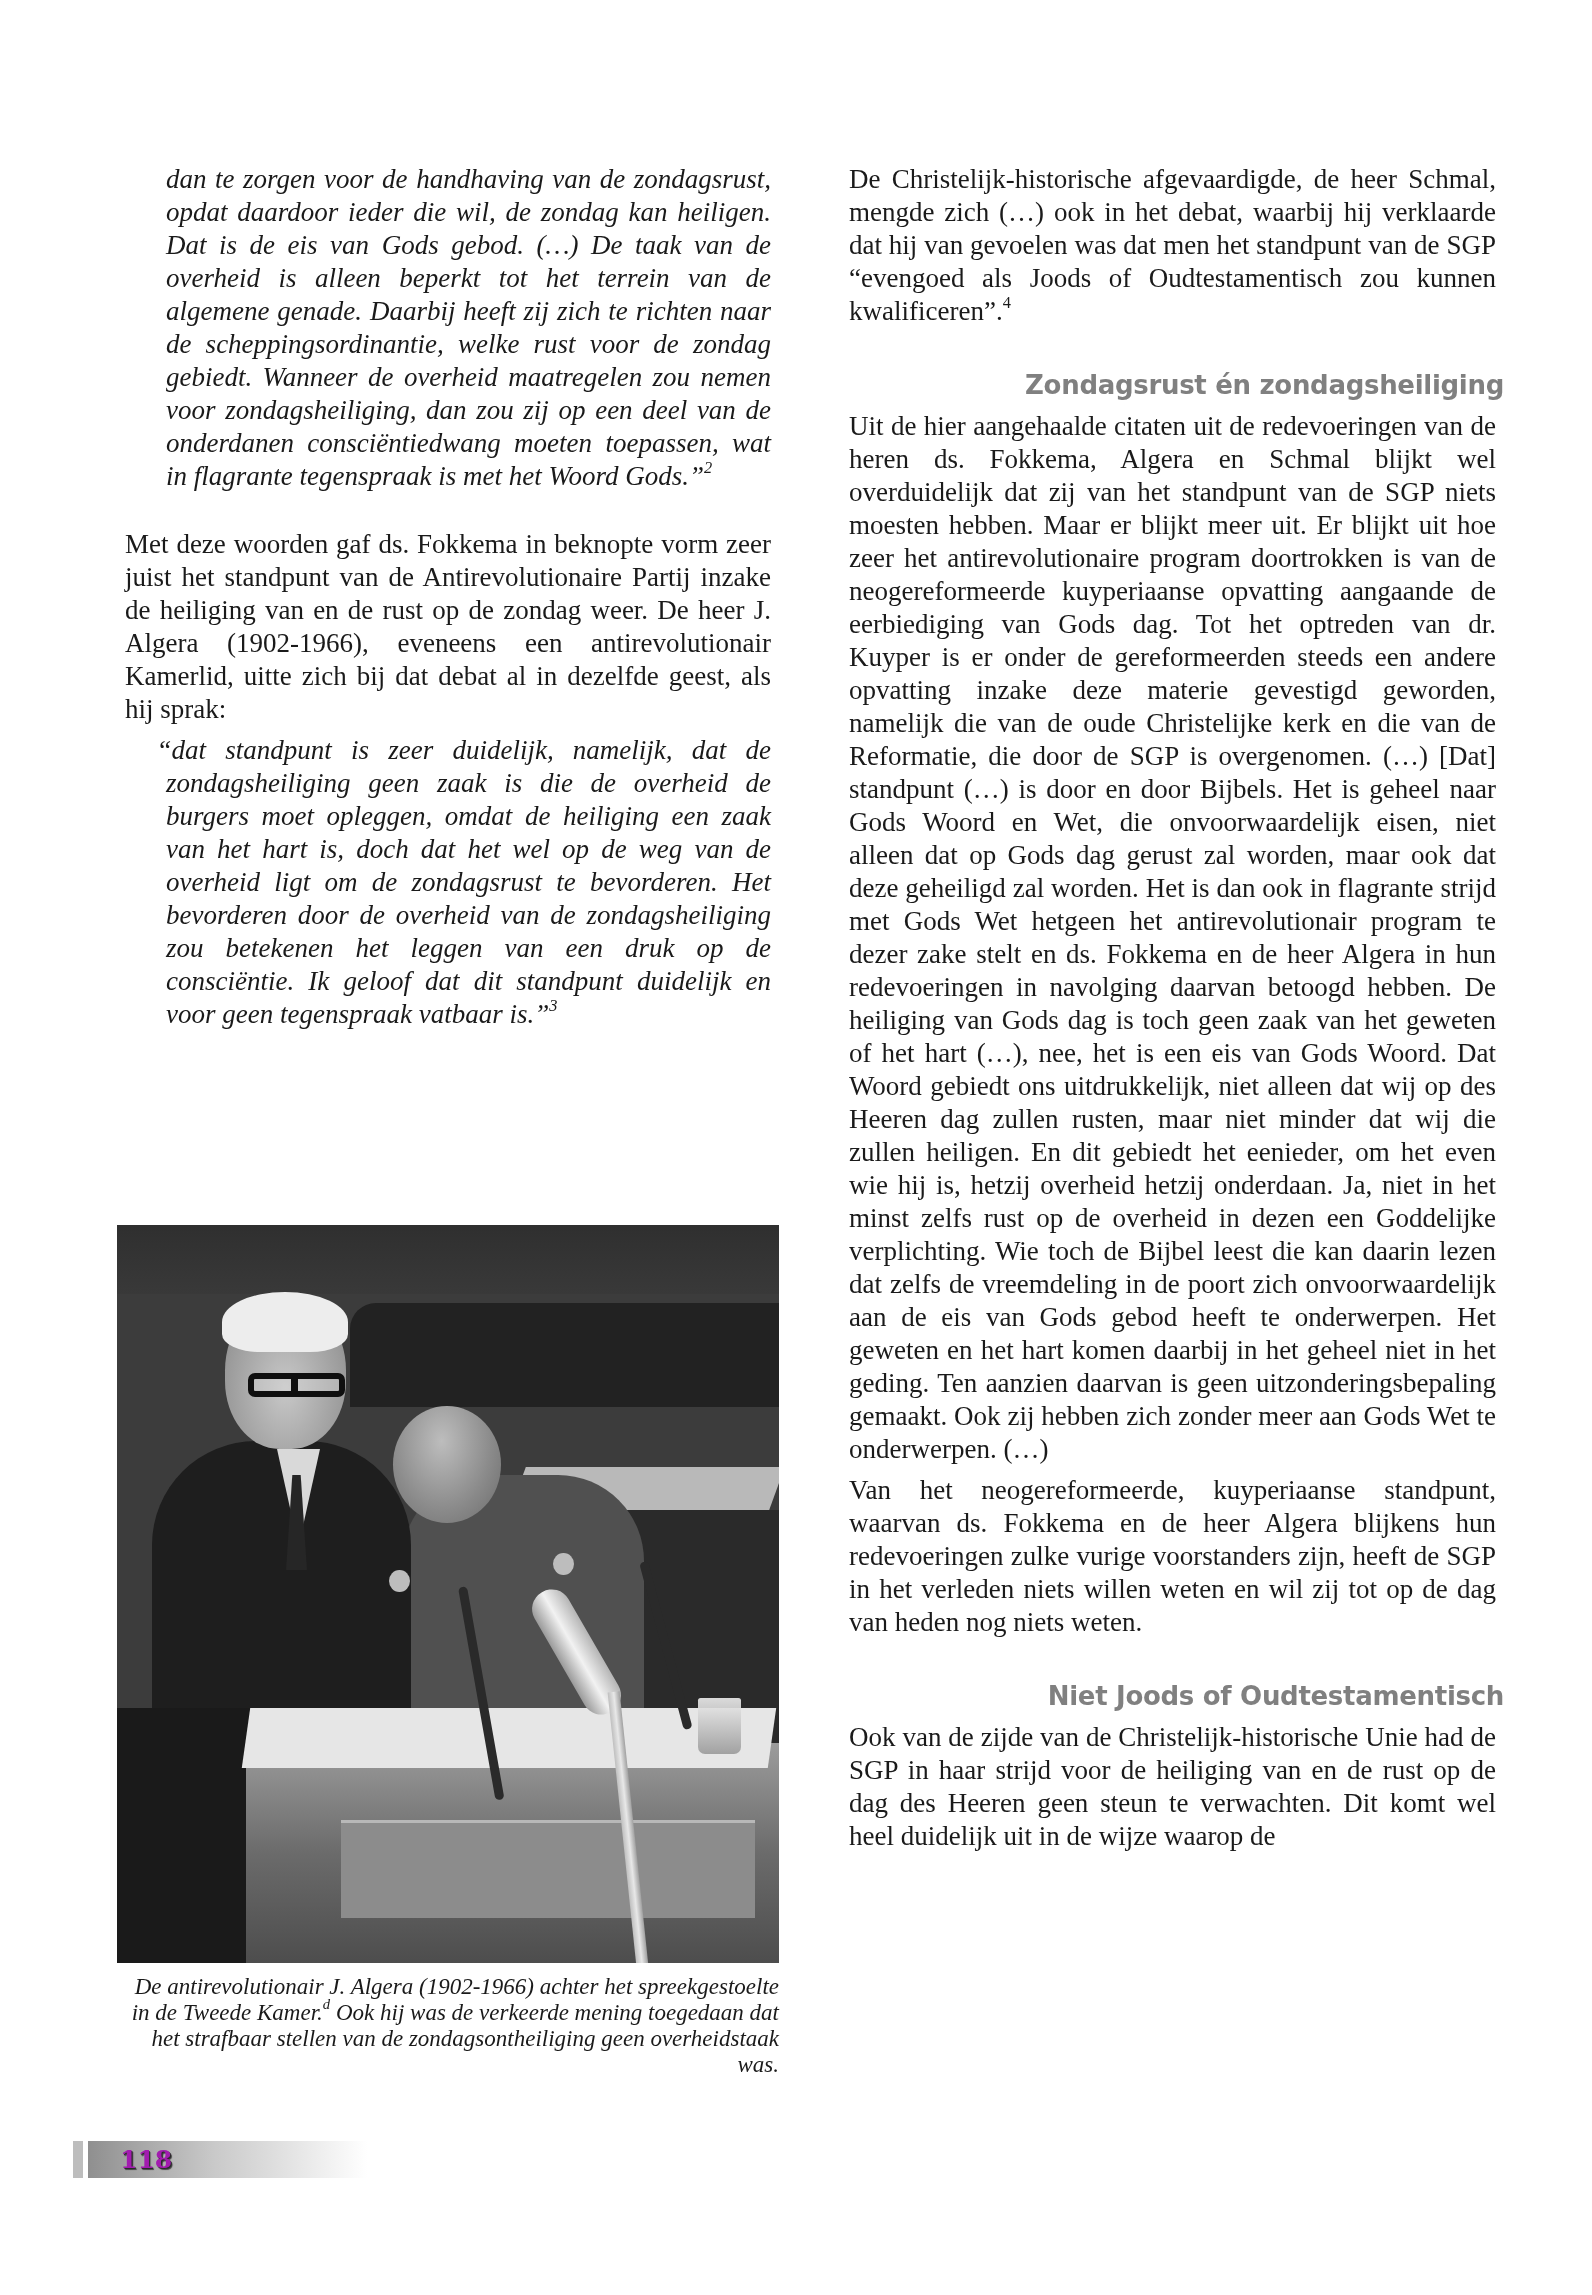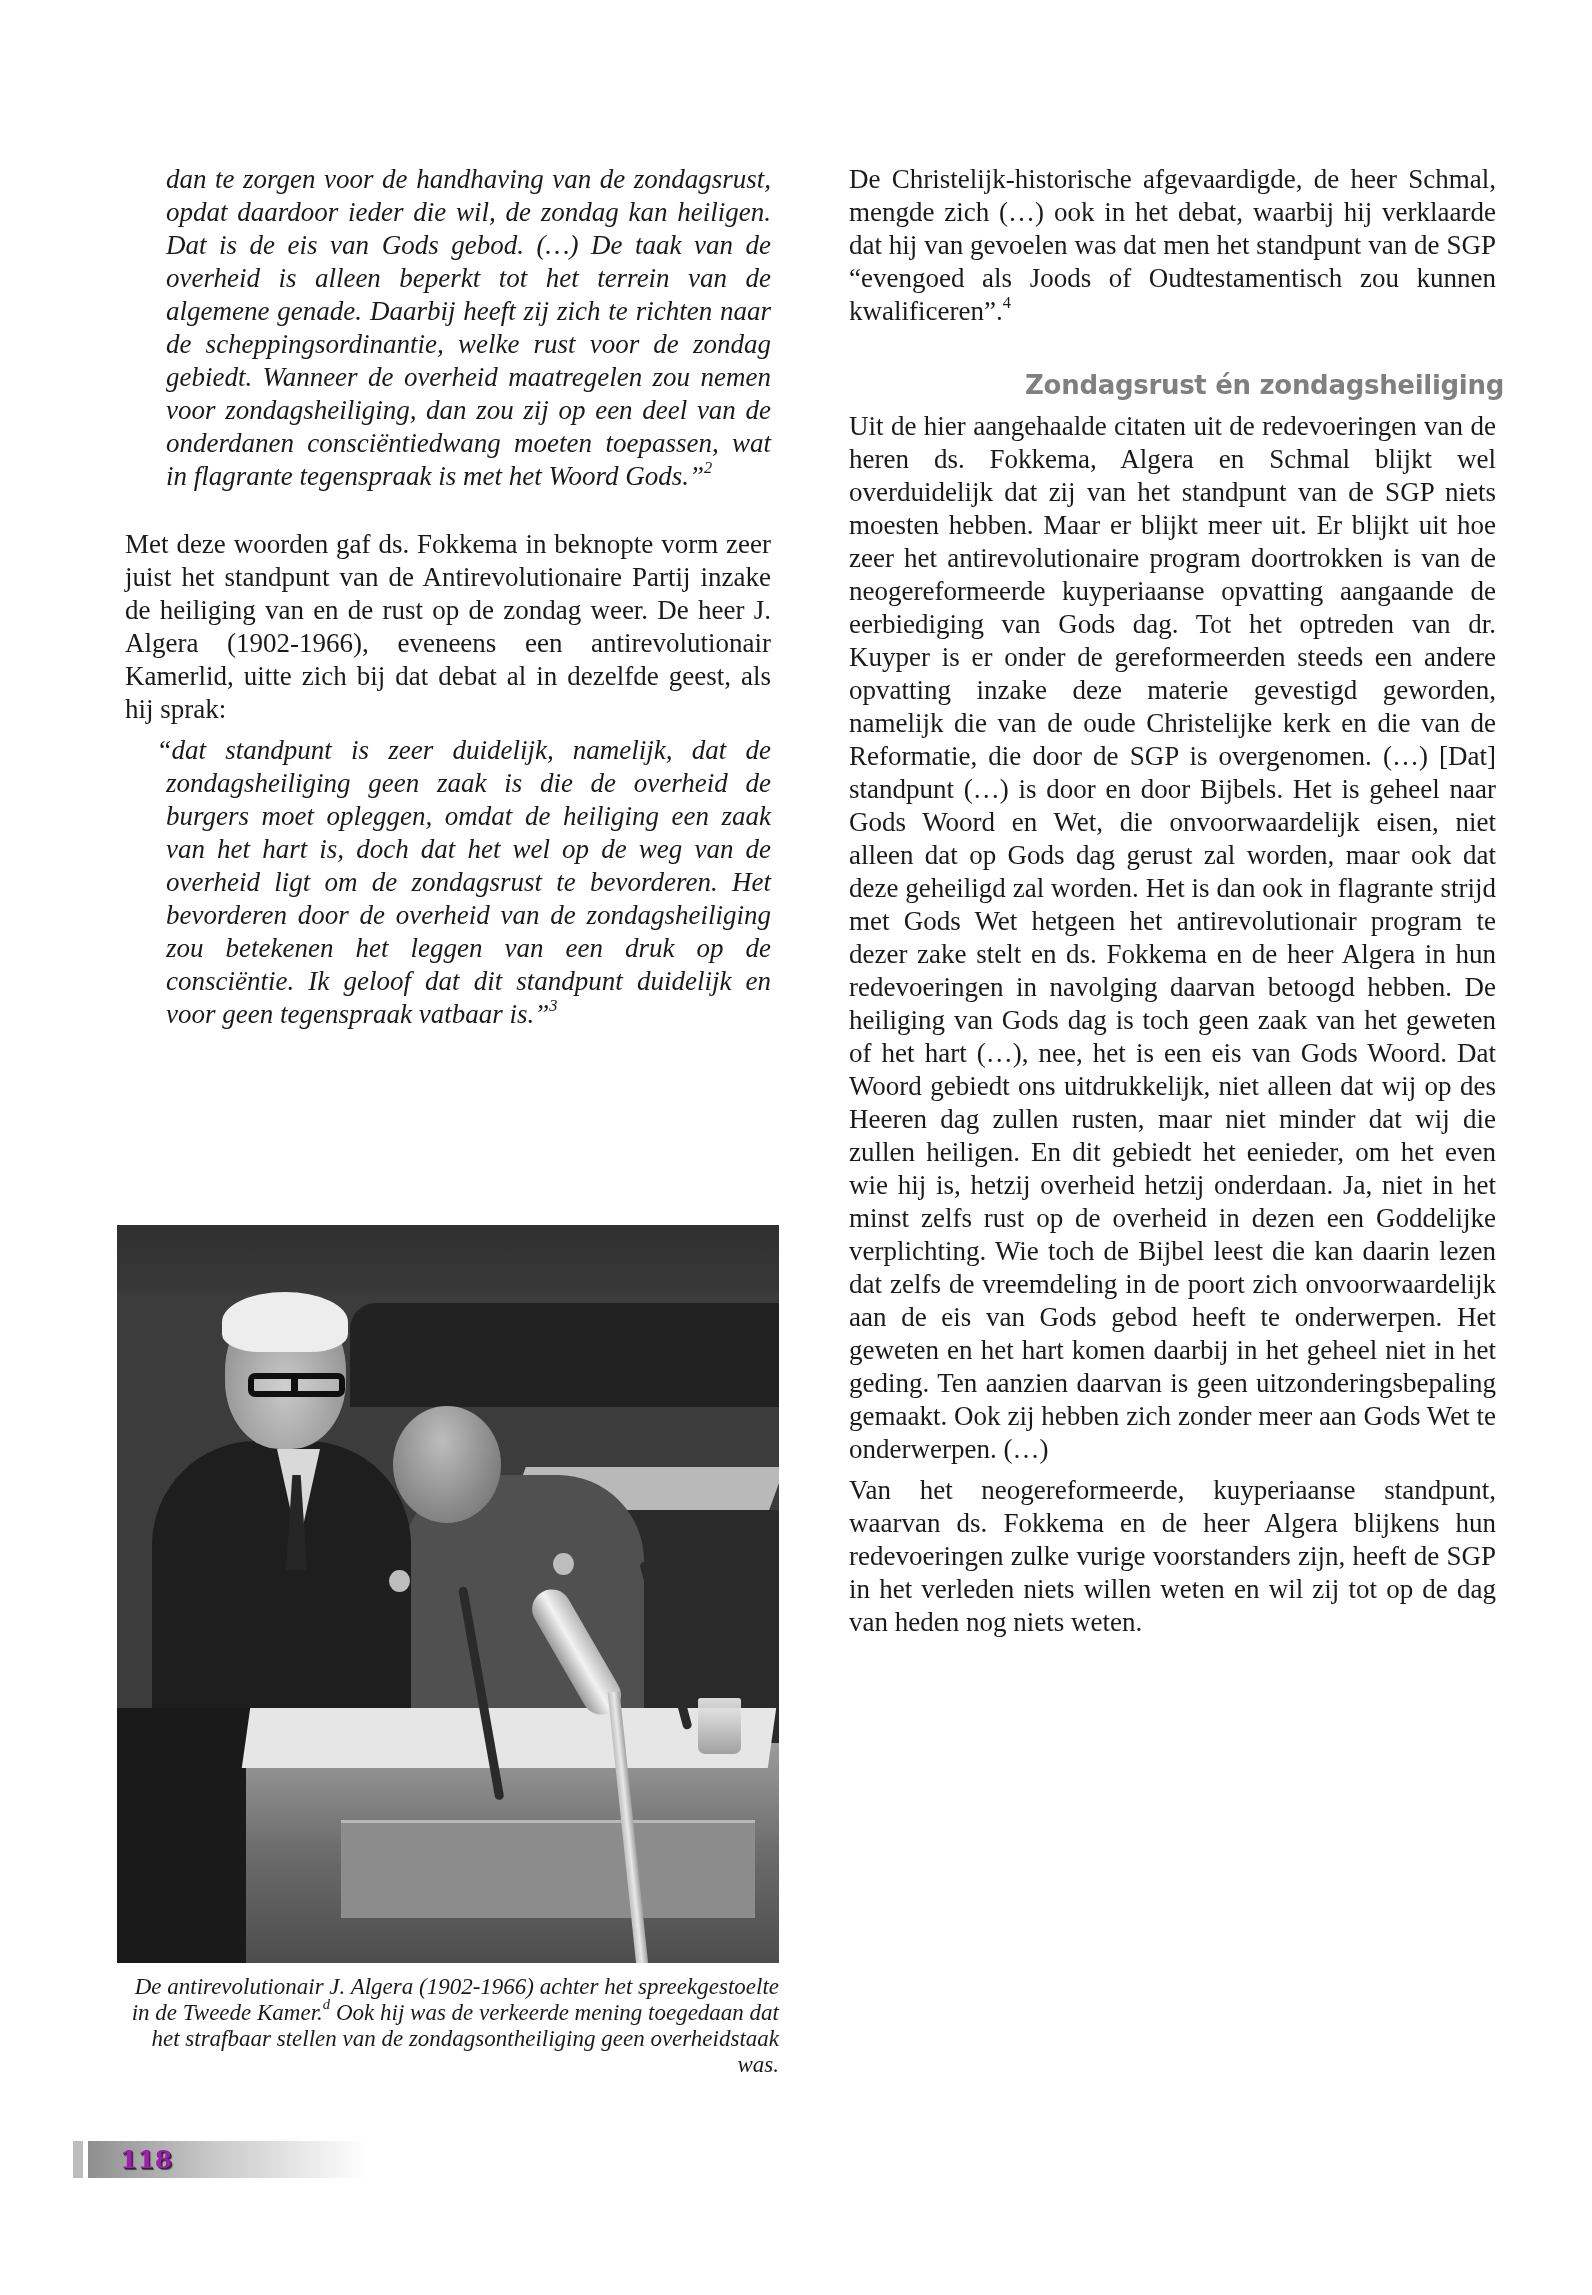--- a/index.html
+++ b/index.html
@@ -250,20 +250,22 @@
   <p><span>De Christelijk-historische afgevaardigde, de heer Schmal, mengde zich (…) ook in het debat, waarbij hij verklaarde dat hij van gevoelen was dat men het standpunt van de SGP “evengoed als Joods of Oud­testamentisch zou kunnen kwalificeren”.</span><sup>4</sup></p>
 
   <div class="gap"></div>
 
   <h2>Zondagsrust én zondagsheiliging</h2>
   <p>Uit de hier aangehaalde citaten uit de redevoeringen van de heren ds. Fokkema, Algera en Schmal blijkt wel overduidelijk dat zij van het standpunt van de SGP niets moesten hebben. Maar er blijkt meer uit. Er blijkt uit hoe zeer het antirevolutionaire program doortrokken is van de neogereformeerde kuyperi­aanse opvatting aangaande de eerbiediging van Gods dag. Tot het optreden van dr. Kuyper is er onder de gereformeerden steeds een andere opvatting inzake deze materie gevestigd geworden, namelijk die van de oude Christelijke kerk en die van de Reformatie, die door de SGP is overgenomen. (…) [Dat] stand­punt (…) is door en door Bijbels. Het is geheel naar Gods Woord en Wet, die onvoorwaardelijk eisen, niet alleen dat op Gods dag gerust zal worden, maar ook dat deze geheiligd zal worden. Het is dan ook in flagrante strijd met Gods Wet hetgeen het antirevo­lutionair program te dezer zake stelt en ds. Fokkema en de heer Algera in hun redevoeringen in navolging daarvan betoogd hebben. De heiliging van Gods dag is toch geen zaak van het geweten of het hart (…), nee, het is een eis van Gods Woord. Dat Woord ge­biedt ons uitdrukkelijk, niet alleen dat wij op des Heeren dag zullen rusten, maar niet minder dat wij die zullen heiligen. En dit gebiedt het eenieder, om het even wie hij is, hetzij overheid hetzij onderdaan. Ja, niet in het minst zelfs rust op de overheid in de­zen een Goddelijke verplichting. Wie toch de Bijbel leest die kan daarin lezen dat zelfs de vreemdeling in de poort zich onvoorwaardelijk aan de eis van Gods gebod heeft te onderwerpen. Het geweten en het hart komen daarbij in het geheel niet in het geding. Ten aanzien daarvan is geen uitzonderingsbepaling ge­maakt. Ook zij hebben zich zonder meer aan Gods Wet te onderwerpen. (…)</p>
   <p>Van het neogereformeerde, kuyperiaanse standpunt, waarvan ds. Fokkema en de heer Algera blijkens hun redevoeringen zulke vurige voorstanders zijn, heeft de SGP in het verleden niets willen weten en wil zij tot op de dag van heden nog niets weten.</p>
 
   <div class="gap"></div>
 
+  <h2>Niet Joods of Oudtestamentisch</h2>
+  <p>Ook van de zijde van de Christelijk-historische Unie had de SGP in haar strijd voor de heiliging van en de rust op de dag des Heeren geen steun te verwachten. Dit komt wel heel duidelijk uit in de wijze waarop de</p>
 </div>
 
 <div class="page-bar">
   <div class="stripe"></div>
   <div class="band"></div>
   <div class="num">118</div>
 </div>
 
 
 </body></html>

